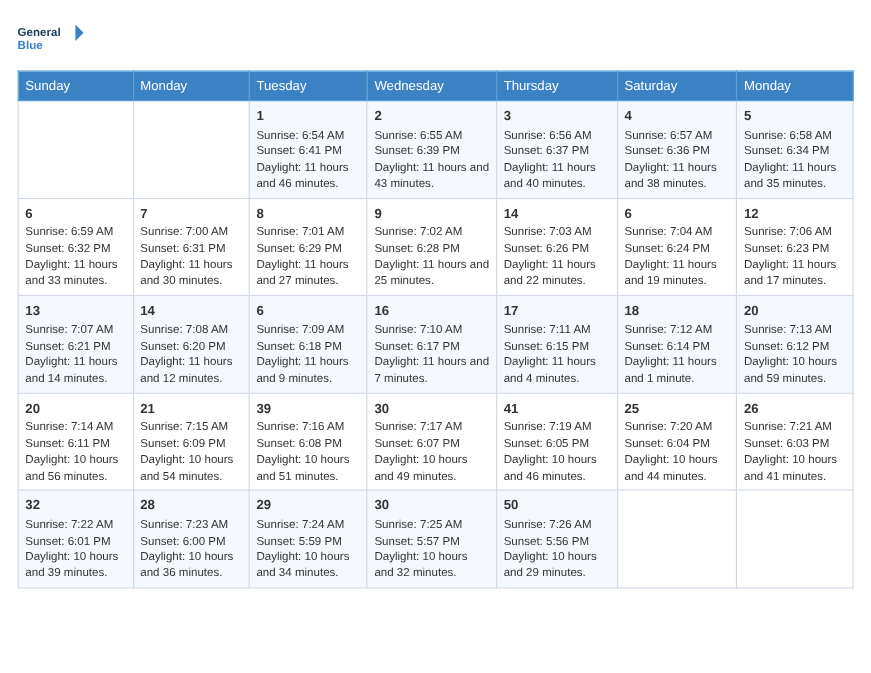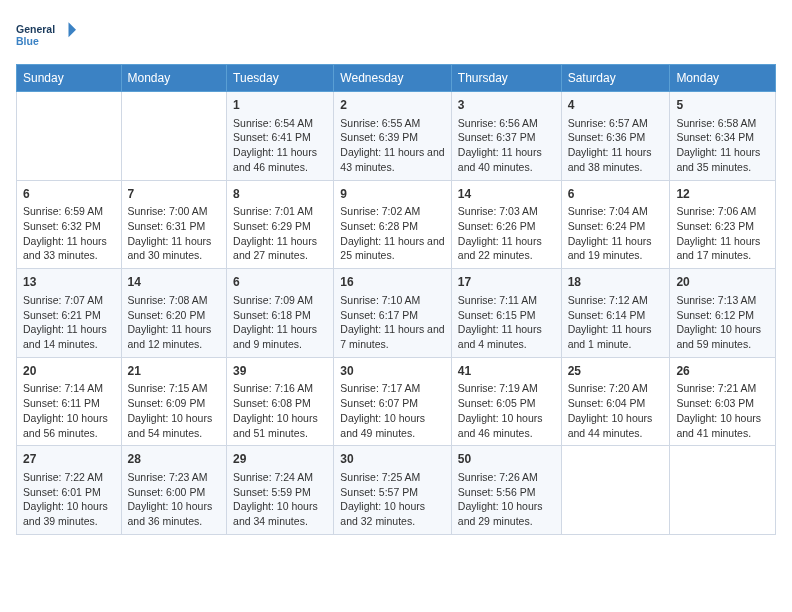--- a/index.html
+++ b/index.html
@@ -131,21 +131,21 @@
       <tr>
         <td><span class="day-num">20</span>Sunrise: 7:14 AM<br>Sunset: 6:11 PM<br>Daylight: 10 hours and 56 minutes.</td>
         <td><span class="day-num">21</span>Sunrise: 7:15 AM<br>Sunset: 6:09 PM<br>Daylight: 10 hours and 54 minutes.</td>
         <td><span class="day-num">39</span>Sunrise: 7:16 AM<br>Sunset: 6:08 PM<br>Daylight: 10 hours and 51 minutes.</td>
         <td><span class="day-num">30</span>Sunrise: 7:17 AM<br>Sunset: 6:07 PM<br>Daylight: 10 hours and 49 minutes.</td>
         <td><span class="day-num">41</span>Sunrise: 7:19 AM<br>Sunset: 6:05 PM<br>Daylight: 10 hours and 46 minutes.</td>
         <td><span class="day-num">25</span>Sunrise: 7:20 AM<br>Sunset: 6:04 PM<br>Daylight: 10 hours and 44 minutes.</td>
         <td><span class="day-num">26</span>Sunrise: 7:21 AM<br>Sunset: 6:03 PM<br>Daylight: 10 hours and 41 minutes.</td>
       </tr>
       <tr>
-        <td><span class="day-num">27</span>Sunrise: 7:22 AM<br>Sunset: 6:01 PM<br>Daylight: 10 hours and 39 minutes.</td>
+        <td><span class="day-num">32</span>Sunrise: 7:22 AM<br>Sunset: 6:01 PM<br>Daylight: 10 hours and 39 minutes.</td>
         <td><span class="day-num">28</span>Sunrise: 7:23 AM<br>Sunset: 6:00 PM<br>Daylight: 10 hours and 36 minutes.</td>
         <td><span class="day-num">29</span>Sunrise: 7:24 AM<br>Sunset: 5:59 PM<br>Daylight: 10 hours and 34 minutes.</td>
         <td><span class="day-num">30</span>Sunrise: 7:25 AM<br>Sunset: 5:57 PM<br>Daylight: 10 hours and 32 minutes.</td>
         <td><span class="day-num">50</span>Sunrise: 7:26 AM<br>Sunset: 5:56 PM<br>Daylight: 10 hours and 29 minutes.</td>
         <td class="empty"></td>
         <td class="empty"></td>
       </tr>
     </tbody>
 </table>
 

